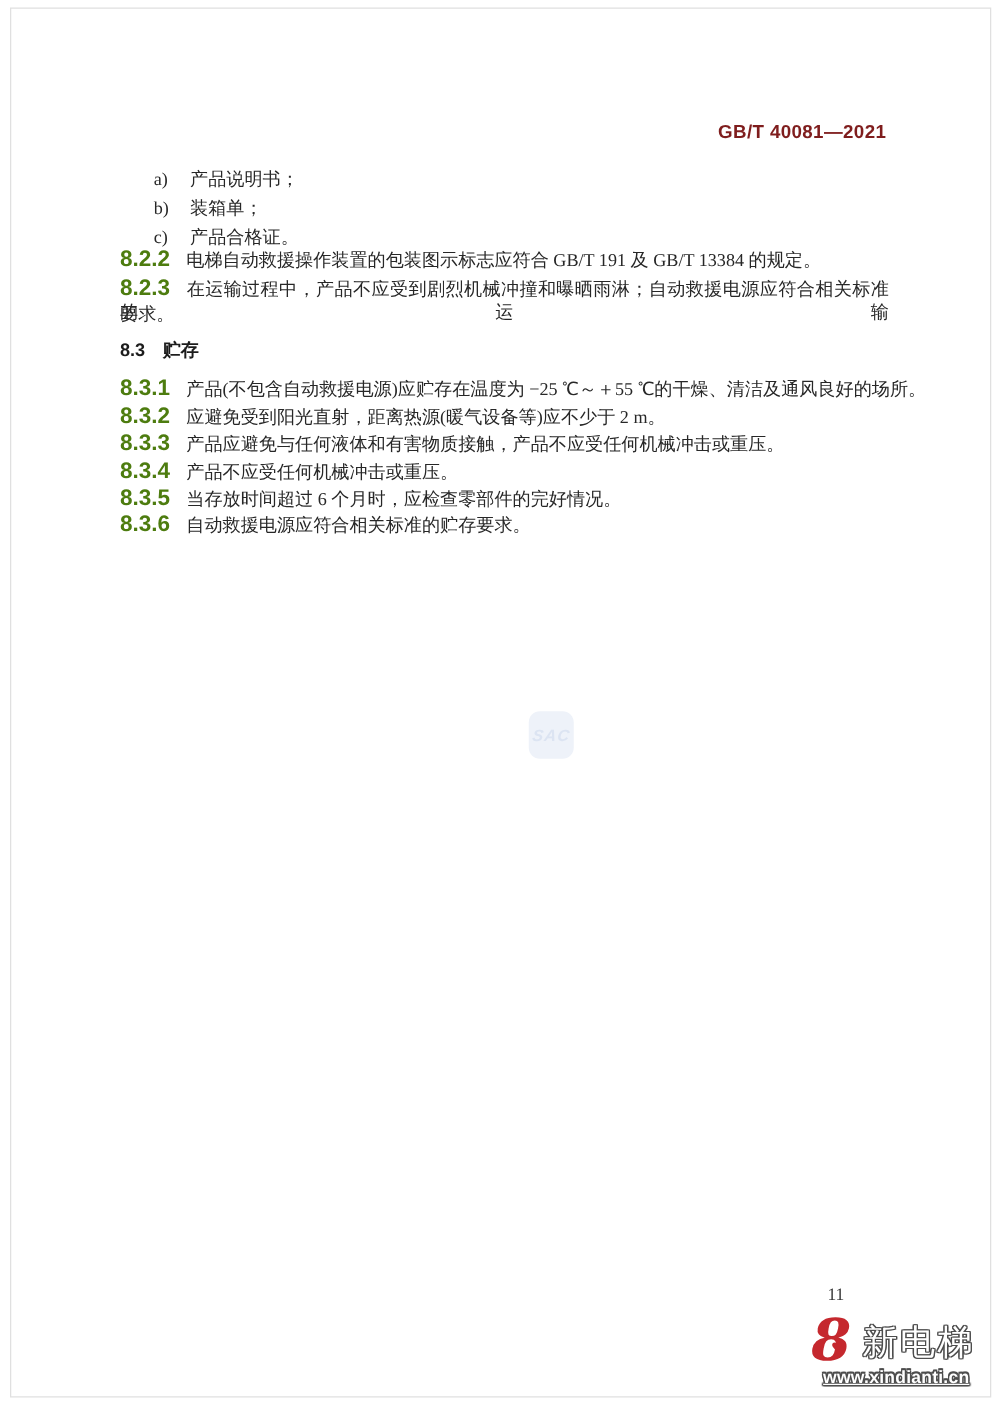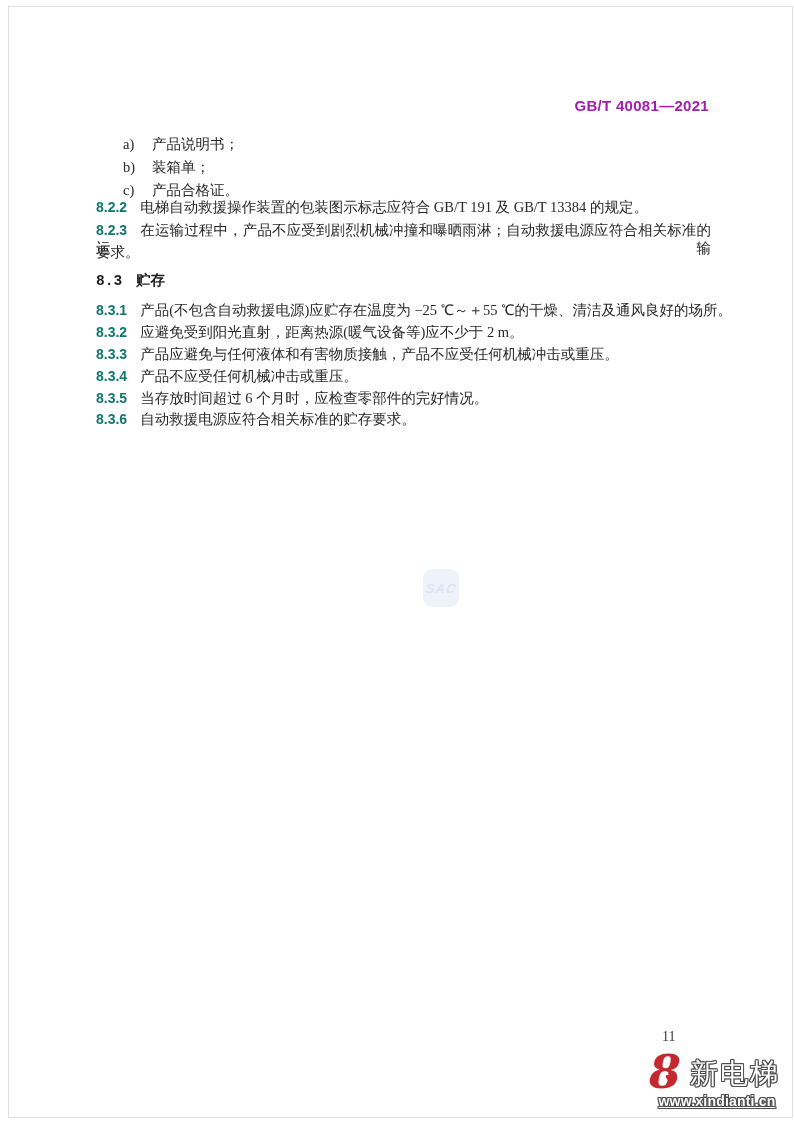--- a/index.html
+++ b/index.html
@@ -18,48 +18,48 @@
     pointer-events:none;
   }
   .doc-header {
     position:absolute;
     top:97px; left:96px; width:613px;
     text-align:right;
     font-family:"Liberation Sans", sans-serif;
     font-weight:bold;
     font-size:15px;
     letter-spacing:0.3px;
-    color:#a21caf;
+    color:#7f1d1d;
   }
   .line {
     position:absolute;
     left:96px;
     width:616px;
     font-size:14.5px;
     line-height:18px;
     white-space:nowrap;
     color:#272727;
   }
   .list-item { padding-left:27px; }
   .list-marker { display:inline-block; width:29px; }
   .clause-num {
     font-family:"Liberation Sans", sans-serif;
     font-weight:bold;
-    font-size:14px;
-    color:#0f766e;
+    font-size:18px;
+    color:#4d7c0f;
     margin-right:13px;
   }
   .justify-line {
     white-space:normal;
     text-align:justify;
     text-align-last:justify;
     width:615px;
   }
   .section-heading {
-    font-family:Liberation Mono, monospace;
+    font-family:Liberation Sans, sans-serif;
     font-weight:bold;
     font-size:14.5px;
     color:#1c1c1c;
   }
   .section-heading .sec-num { margin-right:14px; }
   .watermark {
     position:absolute;
     left:423px; top:569px;
     width:36px; height:38px;
     background:#eef2f9;

